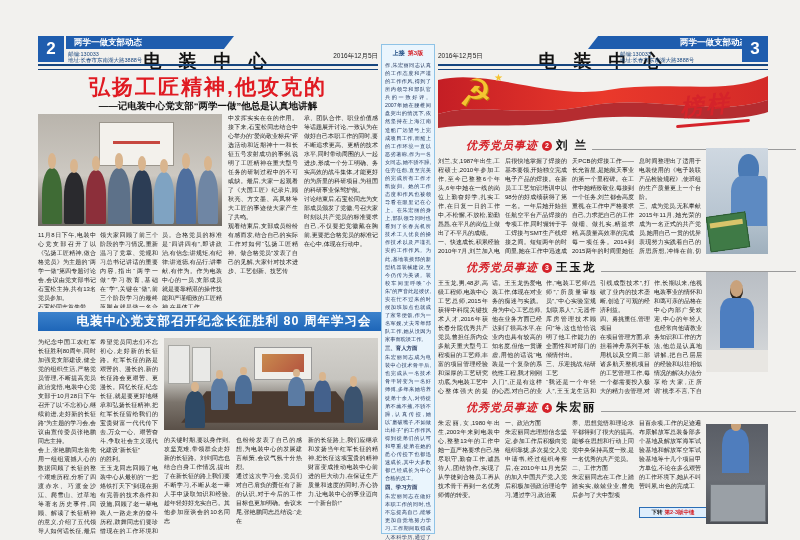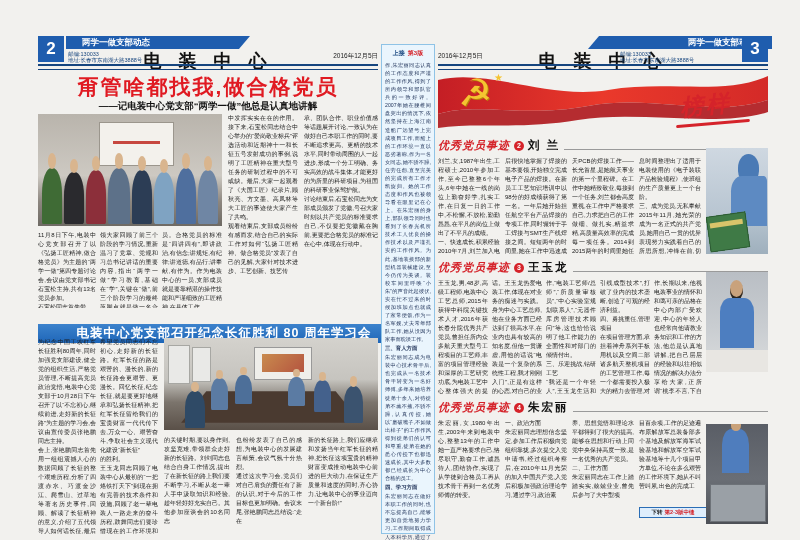--- a/index.html
+++ b/index.html
@@ -1,20 +1,20 @@
 <!DOCTYPE html>
 <html><head>
 <meta charset="utf-8">
 <style>
   html,body{margin:0;padding:0;}
   body{width:800px;height:540px;background:#f2f1ee;font-family:"Liberation Sans","DejaVu Sans",sans-serif;color:#1c1c1c;position:relative;overflow:hidden;}
   .abs{position:absolute;}
   
   .pagenum{width:26px;height:26px;background:#1f5dae;color:#fff;font-weight:bold;font-size:17px;display:flex;align-items:center;justify-content:center;}
-  .banner{height:13px;background:#1f5dae;color:#fff;font-weight:bold;font-size:8.5px;line-height:13px;padding:0 16px;white-space:nowrap;}
+  .banner{height:13px;background:#1f5dae;color:#fff;font-weight:bold;font-size:8.5px;line-height:13px;padding:0 8px;white-space:nowrap;}
   .banner.left-slant{clip-path:polygon(0 0,100% 0,94% 100%,0 100%);}
   .banner.right-slant{clip-path:polygon(6% 0,100% 0,100% 100%,0 100%);text-align:right;}
   .tinyblue{font-size:5.5px;line-height:1.25;color:#16457e;white-space:nowrap;}
   .masthead{font-weight:bold;font-size:18px;letter-spacing:6px;color:#111;text-align:center;}
   .hdate{font-size:6.5px;color:#222;}
   .rule{height:3px;border-top:2px solid #16457e;border-bottom:1px solid #16457e;}
   
   .headline1{font-size:21px;font-weight:bold;color:#e01a22;text-align:center;letter-spacing:2px;}
   .subtitle1{font-size:9.5px;font-weight:bold;color:#111;text-align:center;}
   .headline2{background:linear-gradient(180deg,#3c82cc,#1e66b8);color:#fff;font-weight:bold;font-size:12.5px;text-align:center;line-height:19px;letter-spacing:1px;}
@@ -22,21 +22,21 @@
   .col{font-size:6px;line-height:1.5;text-align:justify;overflow:hidden;white-space:pre-line;color:#1c1c1c;}
   .col::first-line{}
   
   .gutter{background:#eaf5fd;border:1px solid #8fc3e6;padding:4px 3px;box-sizing:border-box;}
   .gutter-head{font-size:6px;font-weight:bold;text-align:center;margin-bottom:3px;}
   .gutter-head .gl{color:#16457e;}
   .gutter-head .gr{color:#d5232a;margin-left:3px;}
   .gcol{font-size:5.2px;line-height:1.55;text-align:justify;color:#23365c;}
   .ghead{font-size:5.4px;font-weight:bold;color:#23365c;margin:2px 0 1px 0;}
   
-  .sec-head{display:flex;align-items:center;gap:4px;}
+  .sec-head{display:flex;align-items:center;gap:4px;margin-left:28px;}
   .sec-tag{color:#d5232a;font-weight:bold;font-style:italic;font-size:11px;letter-spacing:1px;white-space:nowrap;}
   .sec-num{width:10px;height:10px;border-radius:50%;background:#d5232a;color:#fff;font-size:7px;font-weight:bold;display:flex;align-items:center;justify-content:center;flex:none;}
   .sec-name{font-size:11.5px;font-weight:bold;color:#111;letter-spacing:2px;white-space:nowrap;}
   .sec-line{flex:1;border-bottom:1px solid #9a9a9a;height:1px;margin-top:6px;}
   .more-box{border:1px solid #2a6db5;background:#dfeefc;font-size:5.5px;line-height:9px;text-align:center;white-space:nowrap;padding:0 2px;}
   .more-box .ml{color:#111;font-weight:bold;}
   .more-box .mr{color:#d5232a;font-weight:bold;margin-left:2px;}
   
   .flag-wrap{overflow:visible;}
   .emblem{color:#f5c431;font-size:38px;line-height:1;text-shadow:1px 1px 0 #b8860b;}
@@ -74,21 +74,21 @@
 <body>
 
 <div class="abs pagenum" style="left:38px;top:36px;">2</div>
 <div class="abs banner left-slant" style="left:66px;top:36px;width:152px;">两学一做支部动态</div>
 <div class="abs tinyblue" style="left:68px;top:51px;">邮编:130033</div>
 <div class="abs tinyblue" style="left:68px;top:57px;">地址:长春市东南湖大路3888号</div>
 <div class="abs masthead" style="left:38px;top:49px;width:340px;">电 装 中 心</div>
 <div class="abs hdate" style="left:298px;top:52px;width:80px;text-align:right;">2016年12月5日</div>
 <div class="abs rule" style="left:38px;top:64px;width:340px;"></div>
 
-<div class="abs headline1" style="left:38px;top:73px;width:340px;">甭管啥都找我,做合格党员</div>
+<div class="abs headline1" style="left:38px;top:73px;width:340px;">弘扬工匠精神,他攻克的</div>
 <div class="abs subtitle1" style="left:38px;top:100px;width:340px;">——记电装中心党支部“两学一做”他总是认真地讲解</div>
 
 <div class="abs photo photoA" style="left:38px;top:114px;width:184px;height:112px;">
   <div class="screen">
       <div class="redline"></div>
     </div>
   <div class="person" style="left:2%;top:48%;width:11%;height:50%;background:#3f6b35;"></div>
   <div class="person" style="left:14%;top:52%;width:11%;height:46%;background:#2a2a2e;"></div>
   <div class="person" style="left:26%;top:50%;width:11%;height:48%;background:#8c2f3a;"></div>
   <div class="person" style="left:38%;top:48%;width:12%;height:50%;background:#5d7189;"></div>
@@ -99,21 +99,21 @@
 </div>
 <div class="abs col" style="left:228px;top:114px;width:70px;height:194px;">中发挥实实在在的作用。接下来,石宝松同志结合中心举办的“爱岗敬业标兵”评选活动和近期神十一和长征五号发射成功的事例,说明了工匠精神在重大型号任务的研制过程中的不可或缺。最后,大家一起观看了《大国工匠》纪录片,顾秋亮、方文墨、高凤林等大工匠的事迹使大家产生了共鸣。
 观看结束后,支部成员纷纷有感而发,结合自己的实际工作对如何“弘扬工匠精神、做合格党员”发表了自己的见解,大家针对技术进步、工艺创新、技艺传</div>
 <div class="abs col" style="left:304px;top:114px;width:74px;height:194px;">承、团队合作、职业价值感等话题展开讨论,一致认为在做好自己本职工作的同时,要不断追求更高、更精的技术水平,同时带动周围的人一起进步,形成一个分工明确、务实高效的战斗集体,才能更好的为所里的科研项目,为祖国的科研事业保驾护航。
 讨论结束后,石宝松同志为支部成员颁发了党徽,号召大家时刻以共产党员的标准要求自己,不仅要把党徽戴在胸前,更要把合格党员的标准记在心中,体现在行动中。</div>
 <div class="abs col" style="left:38px;top:231px;width:58px;height:77px;">11月8日下午,电装中心党支部召开了以《弘扬工匠精神,做合格党员》为主题的“两学一做”第四专题讨论会,会议由党支部书记石宝松主持,共有13名党员参加。
 石宝松同志首先带</div>
 <div class="abs col" style="left:100px;top:231px;width:58px;height:77px;">领大家回顾了前三个阶段的学习情况,重新温习了党章、党规和习总书记讲话的重要内容,指出“两学一做”学习教育,基础在“学”,关键在“做”,前三个阶段学习的最终落脚点就是做一名合格的共产党</div>
 <div class="abs col" style="left:162px;top:231px;width:60px;height:77px;">员。合格党员的标准是“四讲四有”,即讲政治,有信念;讲规矩,有纪律;讲道德,有品行;讲奉献,有作为。作为电装中心的一员,支部成员就是要靠精湛的操作技能和严谨细致的工匠精神,在具体工作</div>
 
-<div class="abs headline2" style="left:38px;top:324px;width:372px;height:19px;">电装中心党支部召开纪念长征胜利 80 周年学习会</div>
+<div class="abs headline2" style="left:38px;top:312px;width:372px;height:19px;">电装中心党支部召开纪念长征胜利 80 周年学习会</div>
 
 <div class="abs col" style="left:38px;top:338px;width:58px;height:197px;">为纪念中国工农红军长征胜利80周年,同时加强党支部建设,健全党的组织生活,严格党员管理,不断提高党员政治觉悟,电装中心党支部于10月28日下午召开了以“不忘初心,继续前进,走好新的长征路”为主题的学习会,会议由宣传委员张艳鹏同志主持。
 会上,张艳鹏同志首先用一组组震撼人心的数据回顾了长征的整个艰难历程,分析了四渡赤水、巧渡金沙江、爬雪山、过草地等著名历史事件,回顾、解读了长征精神的意义,介绍了五代领导人如何话长征,最后引出会议主题,</div>
 <div class="abs col" style="left:100px;top:338px;width:58px;height:197px;">希望党员同志们不忘初心,走好新的长征路。红军长征的路是艰苦的、漫长的,新的长征路会更艰苦、更漫长。回忆长征,纪念长征,就是要更好地继承和弘扬长征精神,把红军长征留给我们的宝贵财富一代代传下去,万众一心、艰苦奋斗,争取社会主义现代化建设“新长征”
 的胜利。
 王玉龙同志回顾了电装中心从最初的“一把烙铁打天下”到现在拥有完善的技术条件和设施,回顾了老一辈电装人一路走来的奋斗历程,鼓舞同志们要珍惜现在的工作环境和资源,面对电装中心发展</div>
 <div class="abs photo photoB" style="left:164px;top:338px;width:214px;height:92px;">
   <div class="window" style="left:2%;top:8%;width:9%;height:40%;"></div>
   <div class="window" style="left:13%;top:10%;width:8%;height:36%;"></div>
   <div class="screen">

